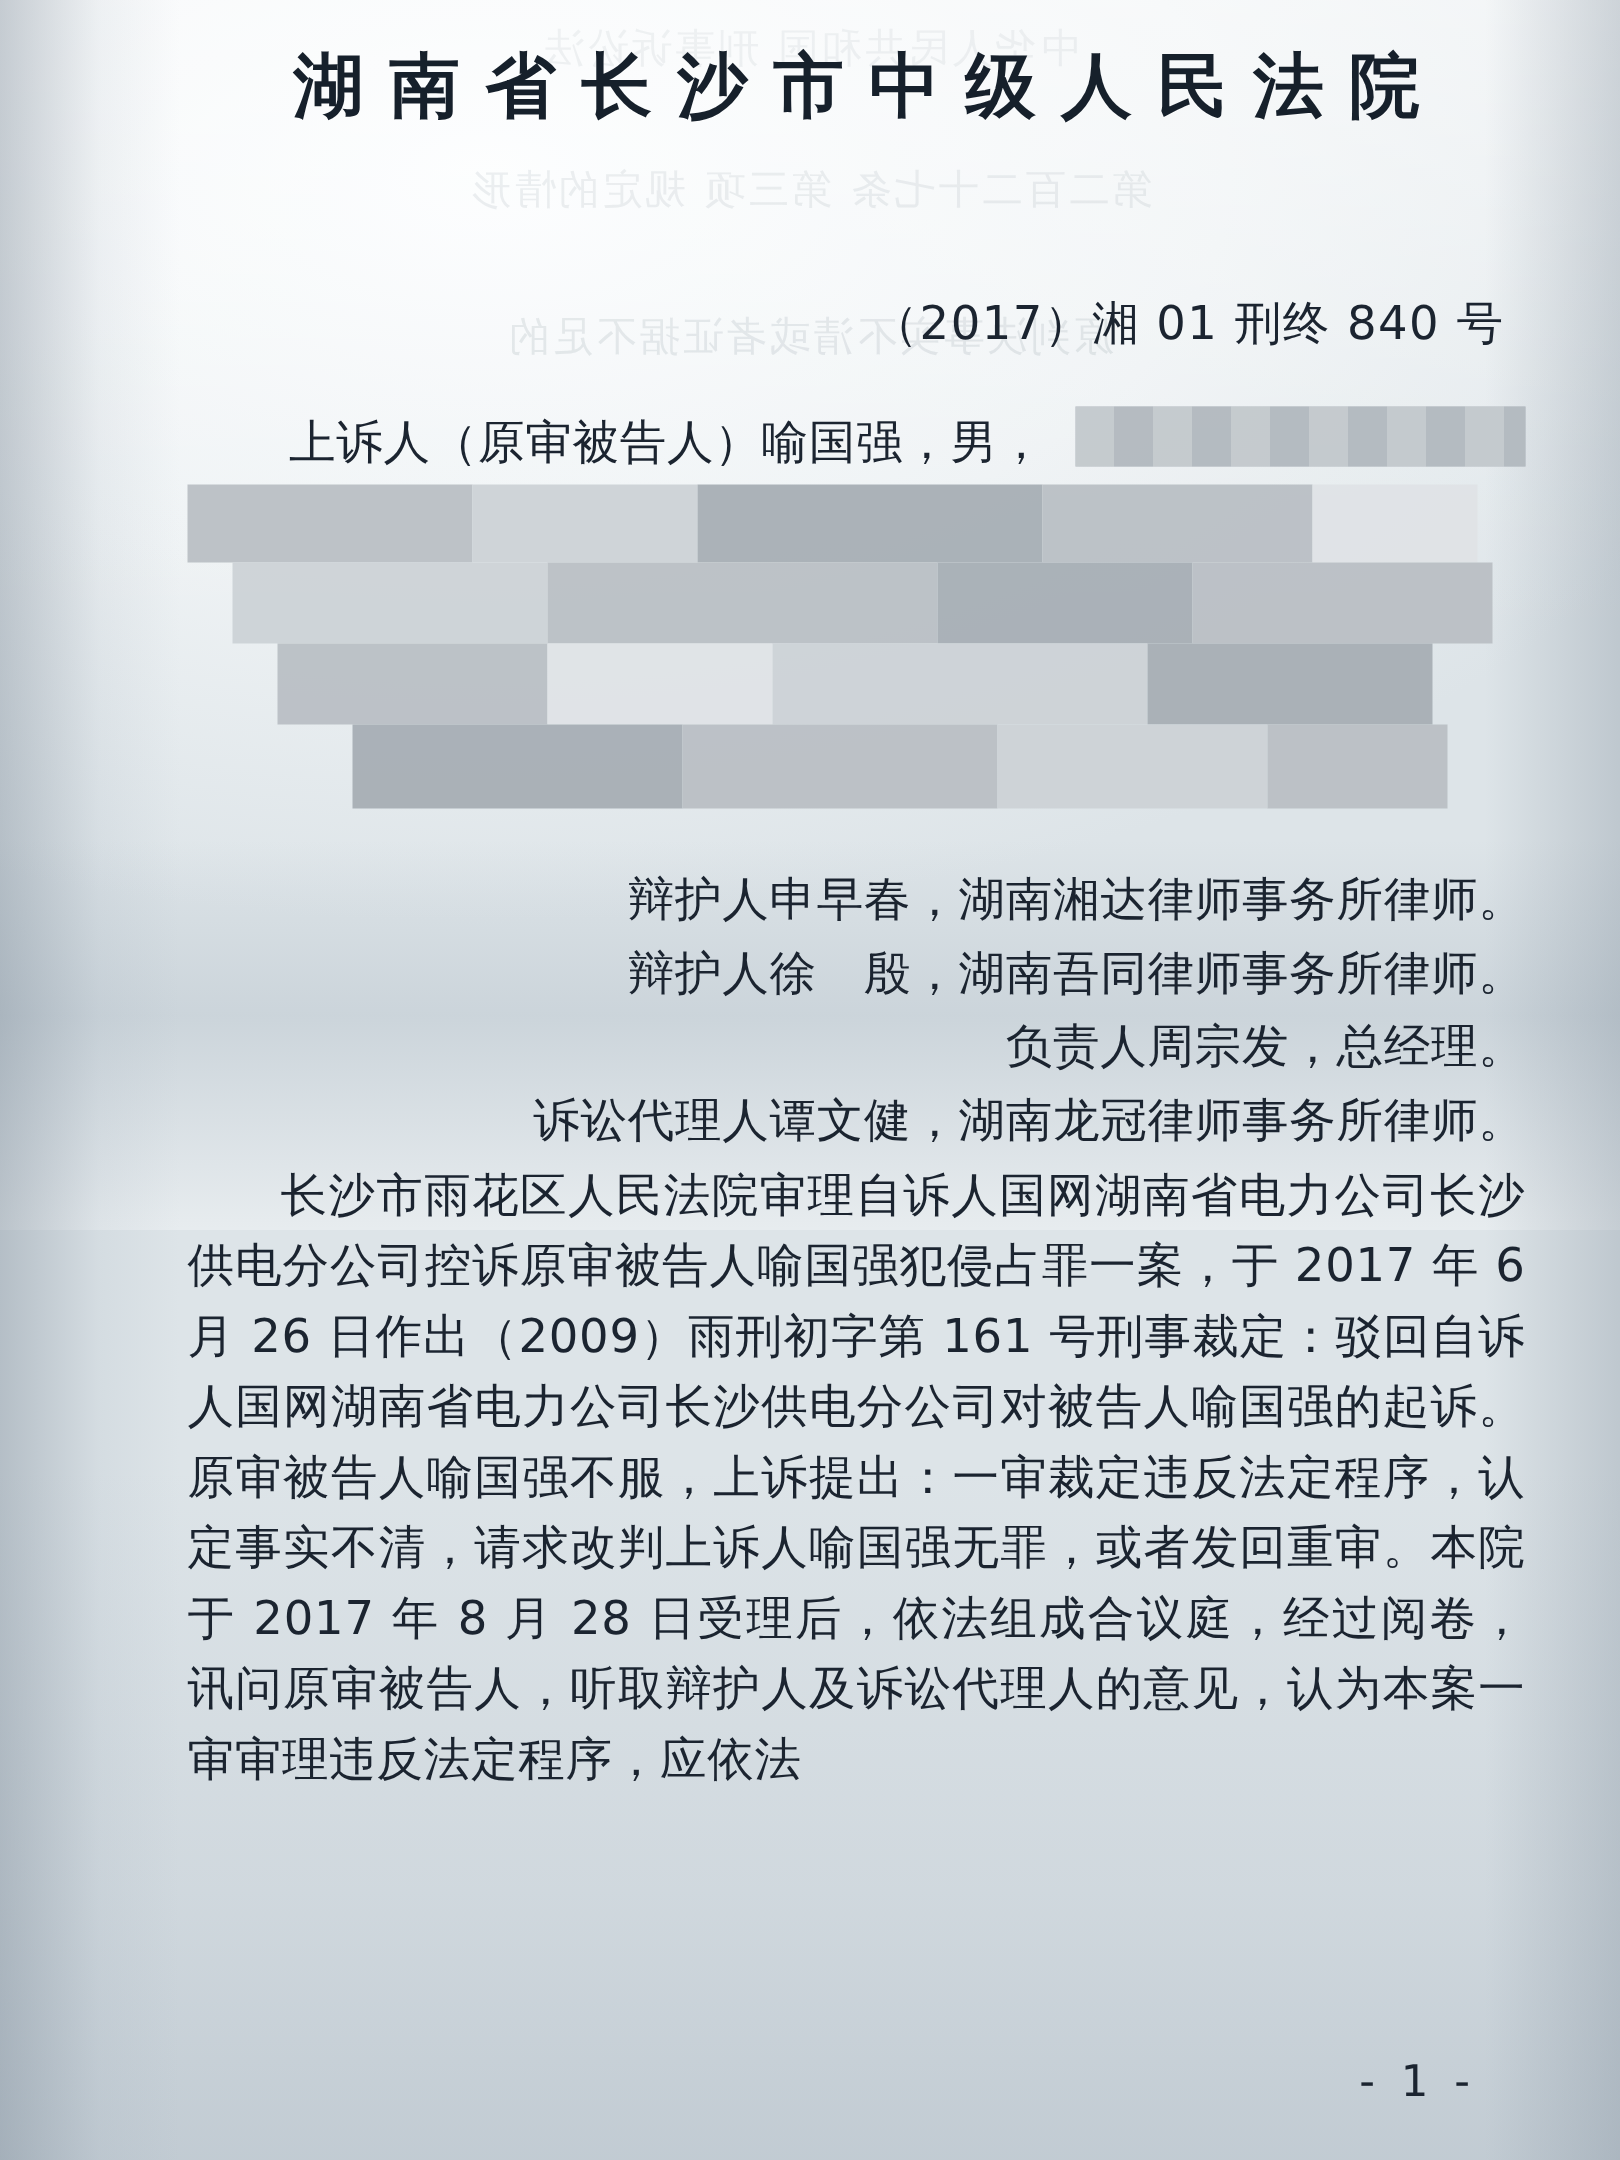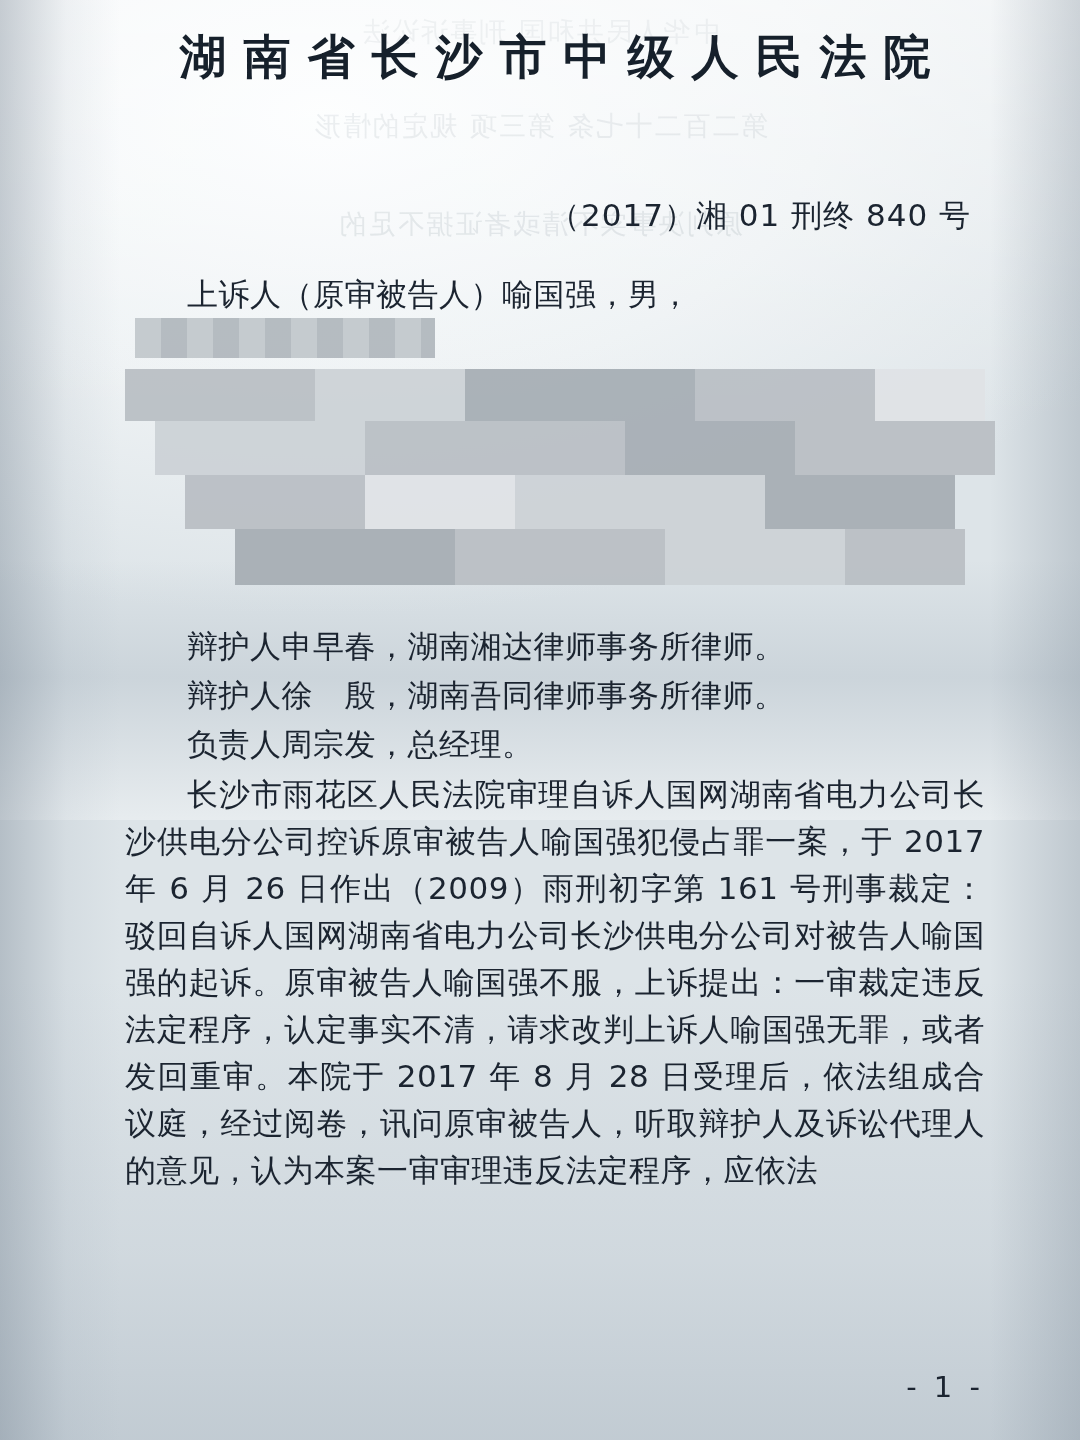--- a/index.html
+++ b/index.html
@@ -59,21 +59,21 @@
     transform: scaleX(-1);
     pointer-events: none;
     user-select: none;
     white-space: nowrap;
     text-align: center;
   }
 
   .content {
     position: relative;
     z-index: 3;
-    padding: 0 95px 0 125px;
+    padding: 0 63px 0 125px;
   }
 
   .doc-title {
     text-align: center;
     font-size: 47px;
     letter-spacing: 17px;
     font-weight: 700;
     padding-top: 26px;
     text-indent: 17px;
     color: #16202b;
@@ -100,20 +100,21 @@
 
   .body-block {
     margin-top: 34px;
     font-size: 31px;
     line-height: 1.52;
     letter-spacing: 0.5px;
   }
   .para {
     text-indent: 62px;
     margin: 0 0 2px 0;
+    text-align: right;
   }
   .para.justify { text-align: justify; text-align-last: left; }
 
   
   .redact-zone {
     position: relative;
     height: 232px;
     margin-top: 4px;
   }
   .mos {
@@ -198,20 +199,21 @@
         <span class="mos" style="left:330px; top:160px; width:210px; height:56px;"></span>
         <span class="mos l" style="left:540px; top:160px; width:180px; height:56px;"></span>
         <span class="mos" style="left:720px; top:160px; width:120px; height:56px;"></span>
       </div>
 
       <div class="spacer-gap"></div>
 
       <p class="para">辩护人申早春，湖南湘达律师事务所律师。</p>
       <p class="para">辩护人徐　殷，湖南吾同律师事务所律师。</p>
       <p class="para">负责人周宗发，总经理。</p>
+      <p class="para">诉讼代理人谭文健，湖南龙冠律师事务所律师。</p>
 
       <p class="para justify">长沙市雨花区人民法院审理自诉人国网湖南省电力公司长沙供电分公司控诉原审被告人喻国强犯侵占罪一案，于 2017 年 6 月 26 日作出（2009）雨刑初字第 161 号刑事裁定：驳回自诉人国网湖南省电力公司长沙供电分公司对被告人喻国强的起诉。原审被告人喻国强不服，上诉提出：一审裁定违反法定程序，认定事实不清，请求改判上诉人喻国强无罪，或者发回重审。本院于 2017 年 8 月 28 日受理后，依法组成合议庭，经过阅卷，讯问原审被告人，听取辩护人及诉讼代理人的意见，认为本案一审审理违反法定程序，应依法</p>
 
     </div>
   </div>
 
   <div class="page-number">- 1 -</div>
 </div>
 
 </body></html>

